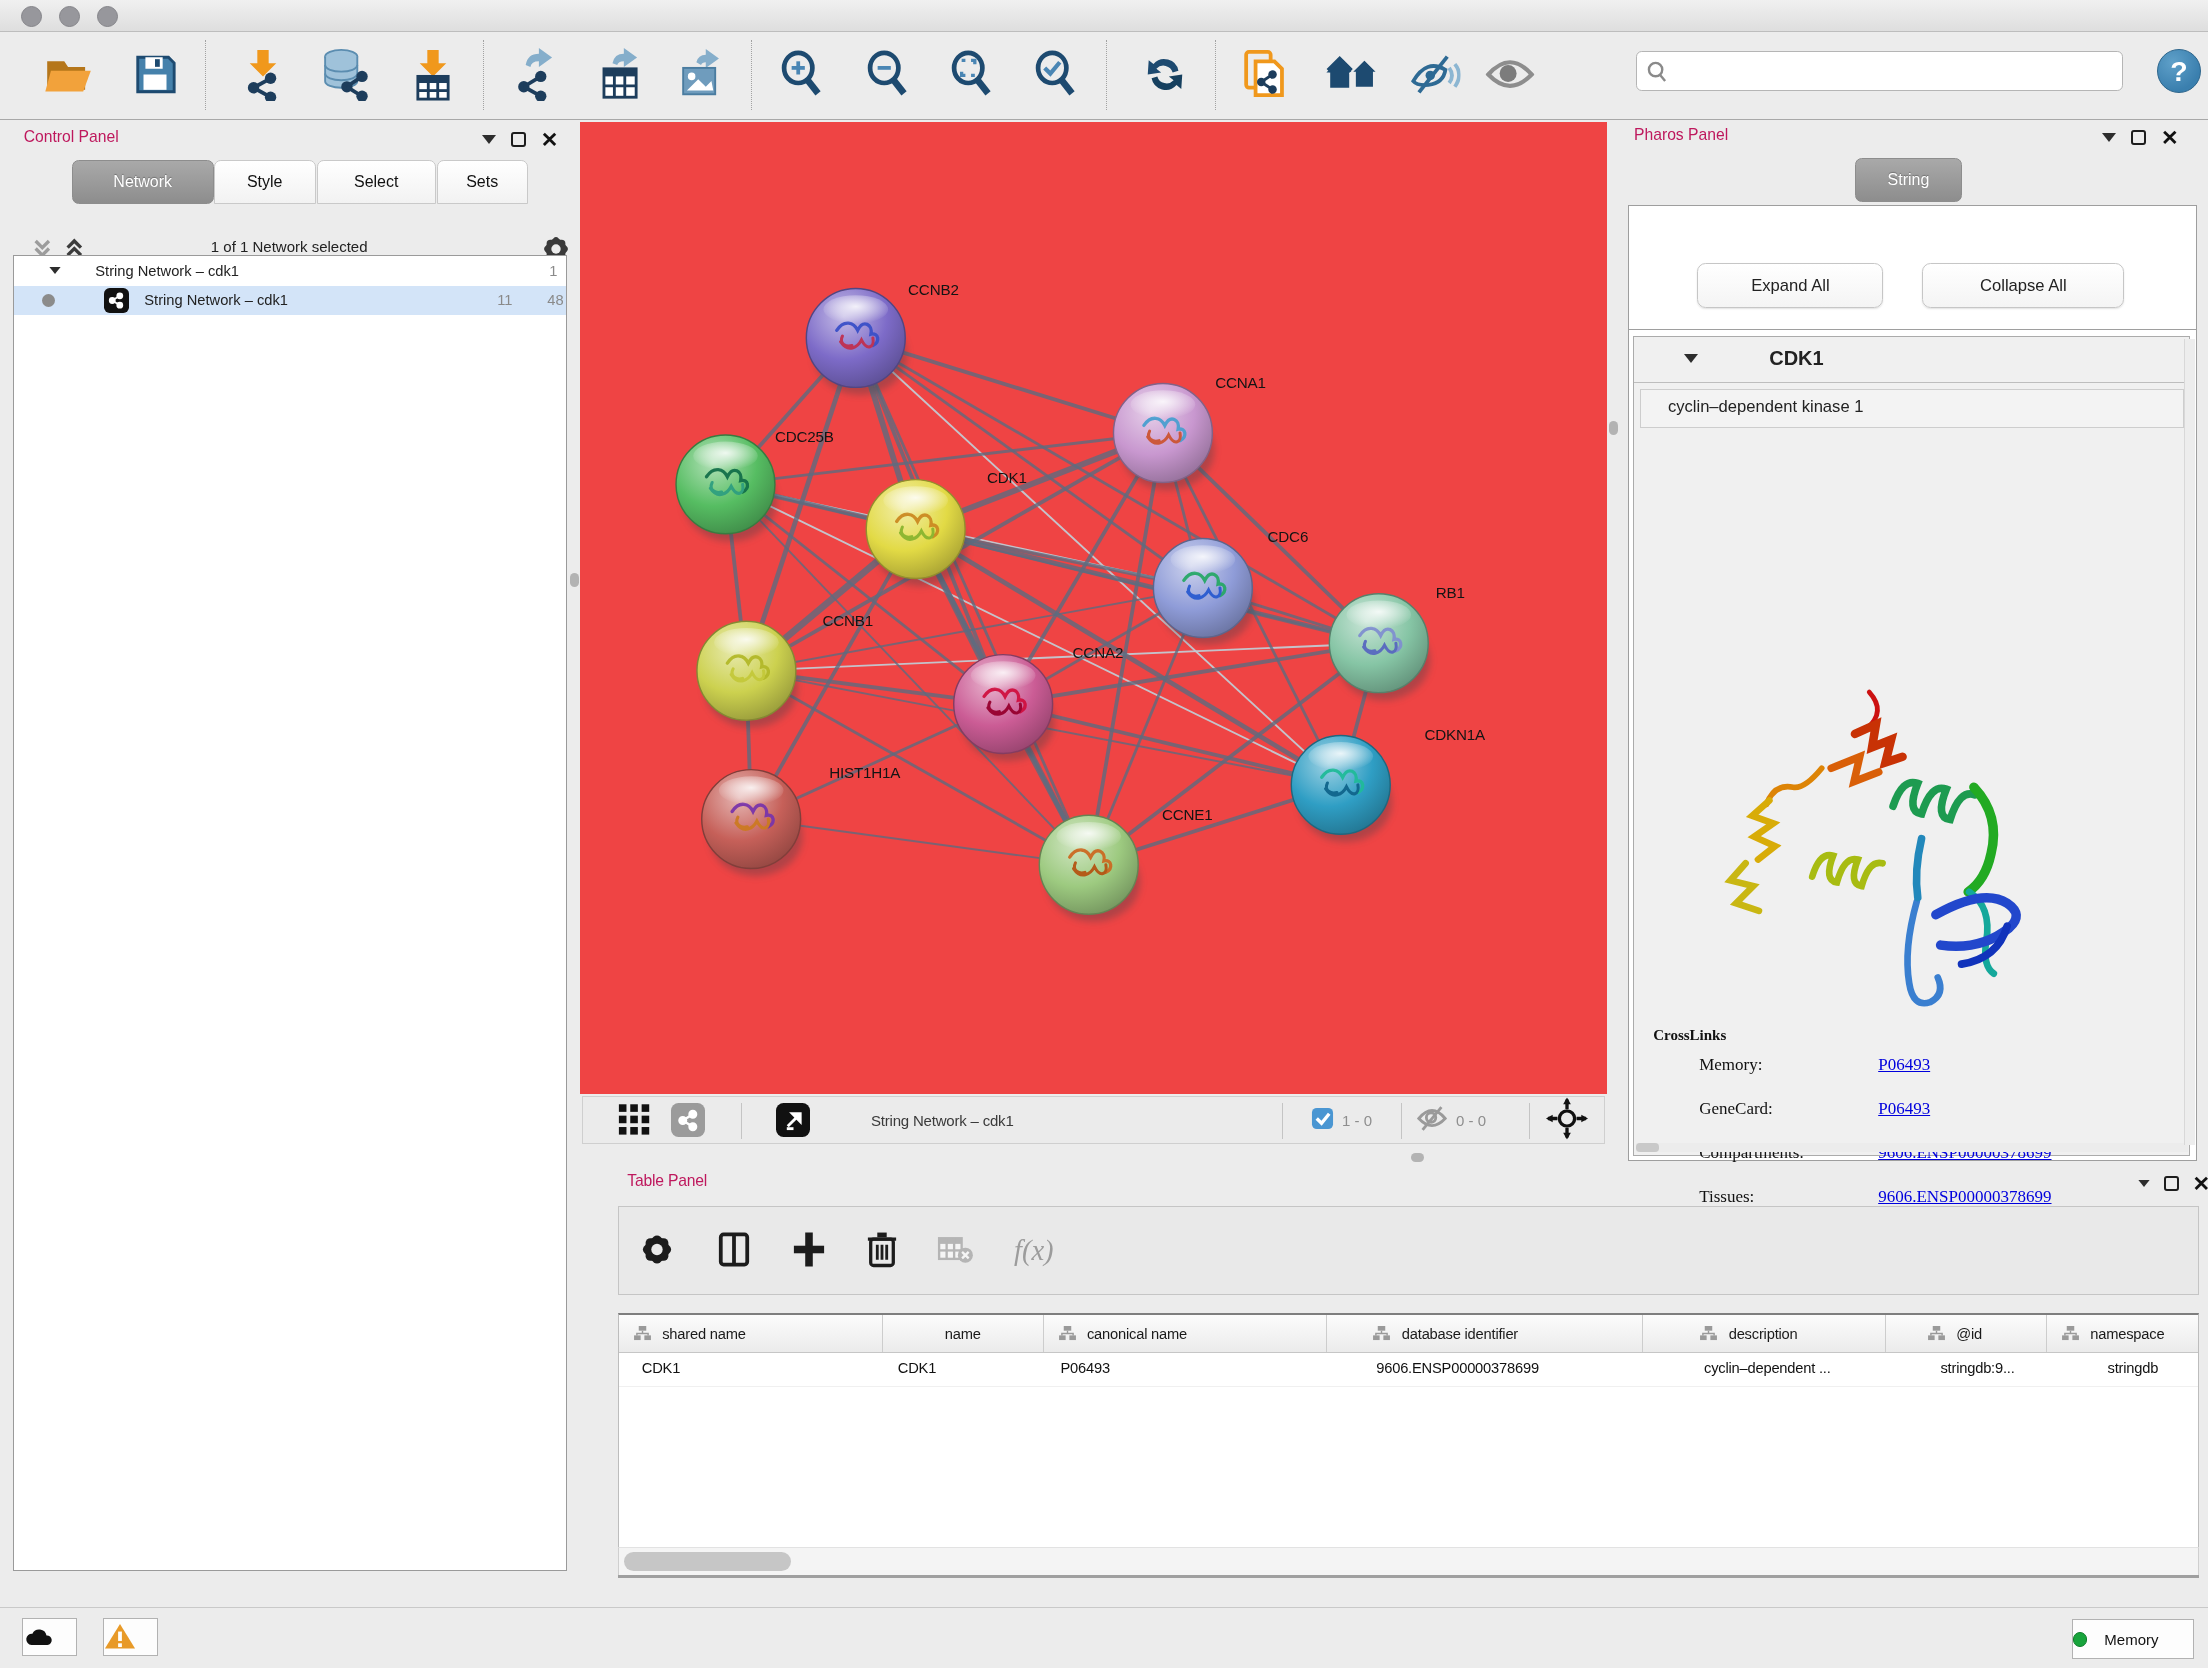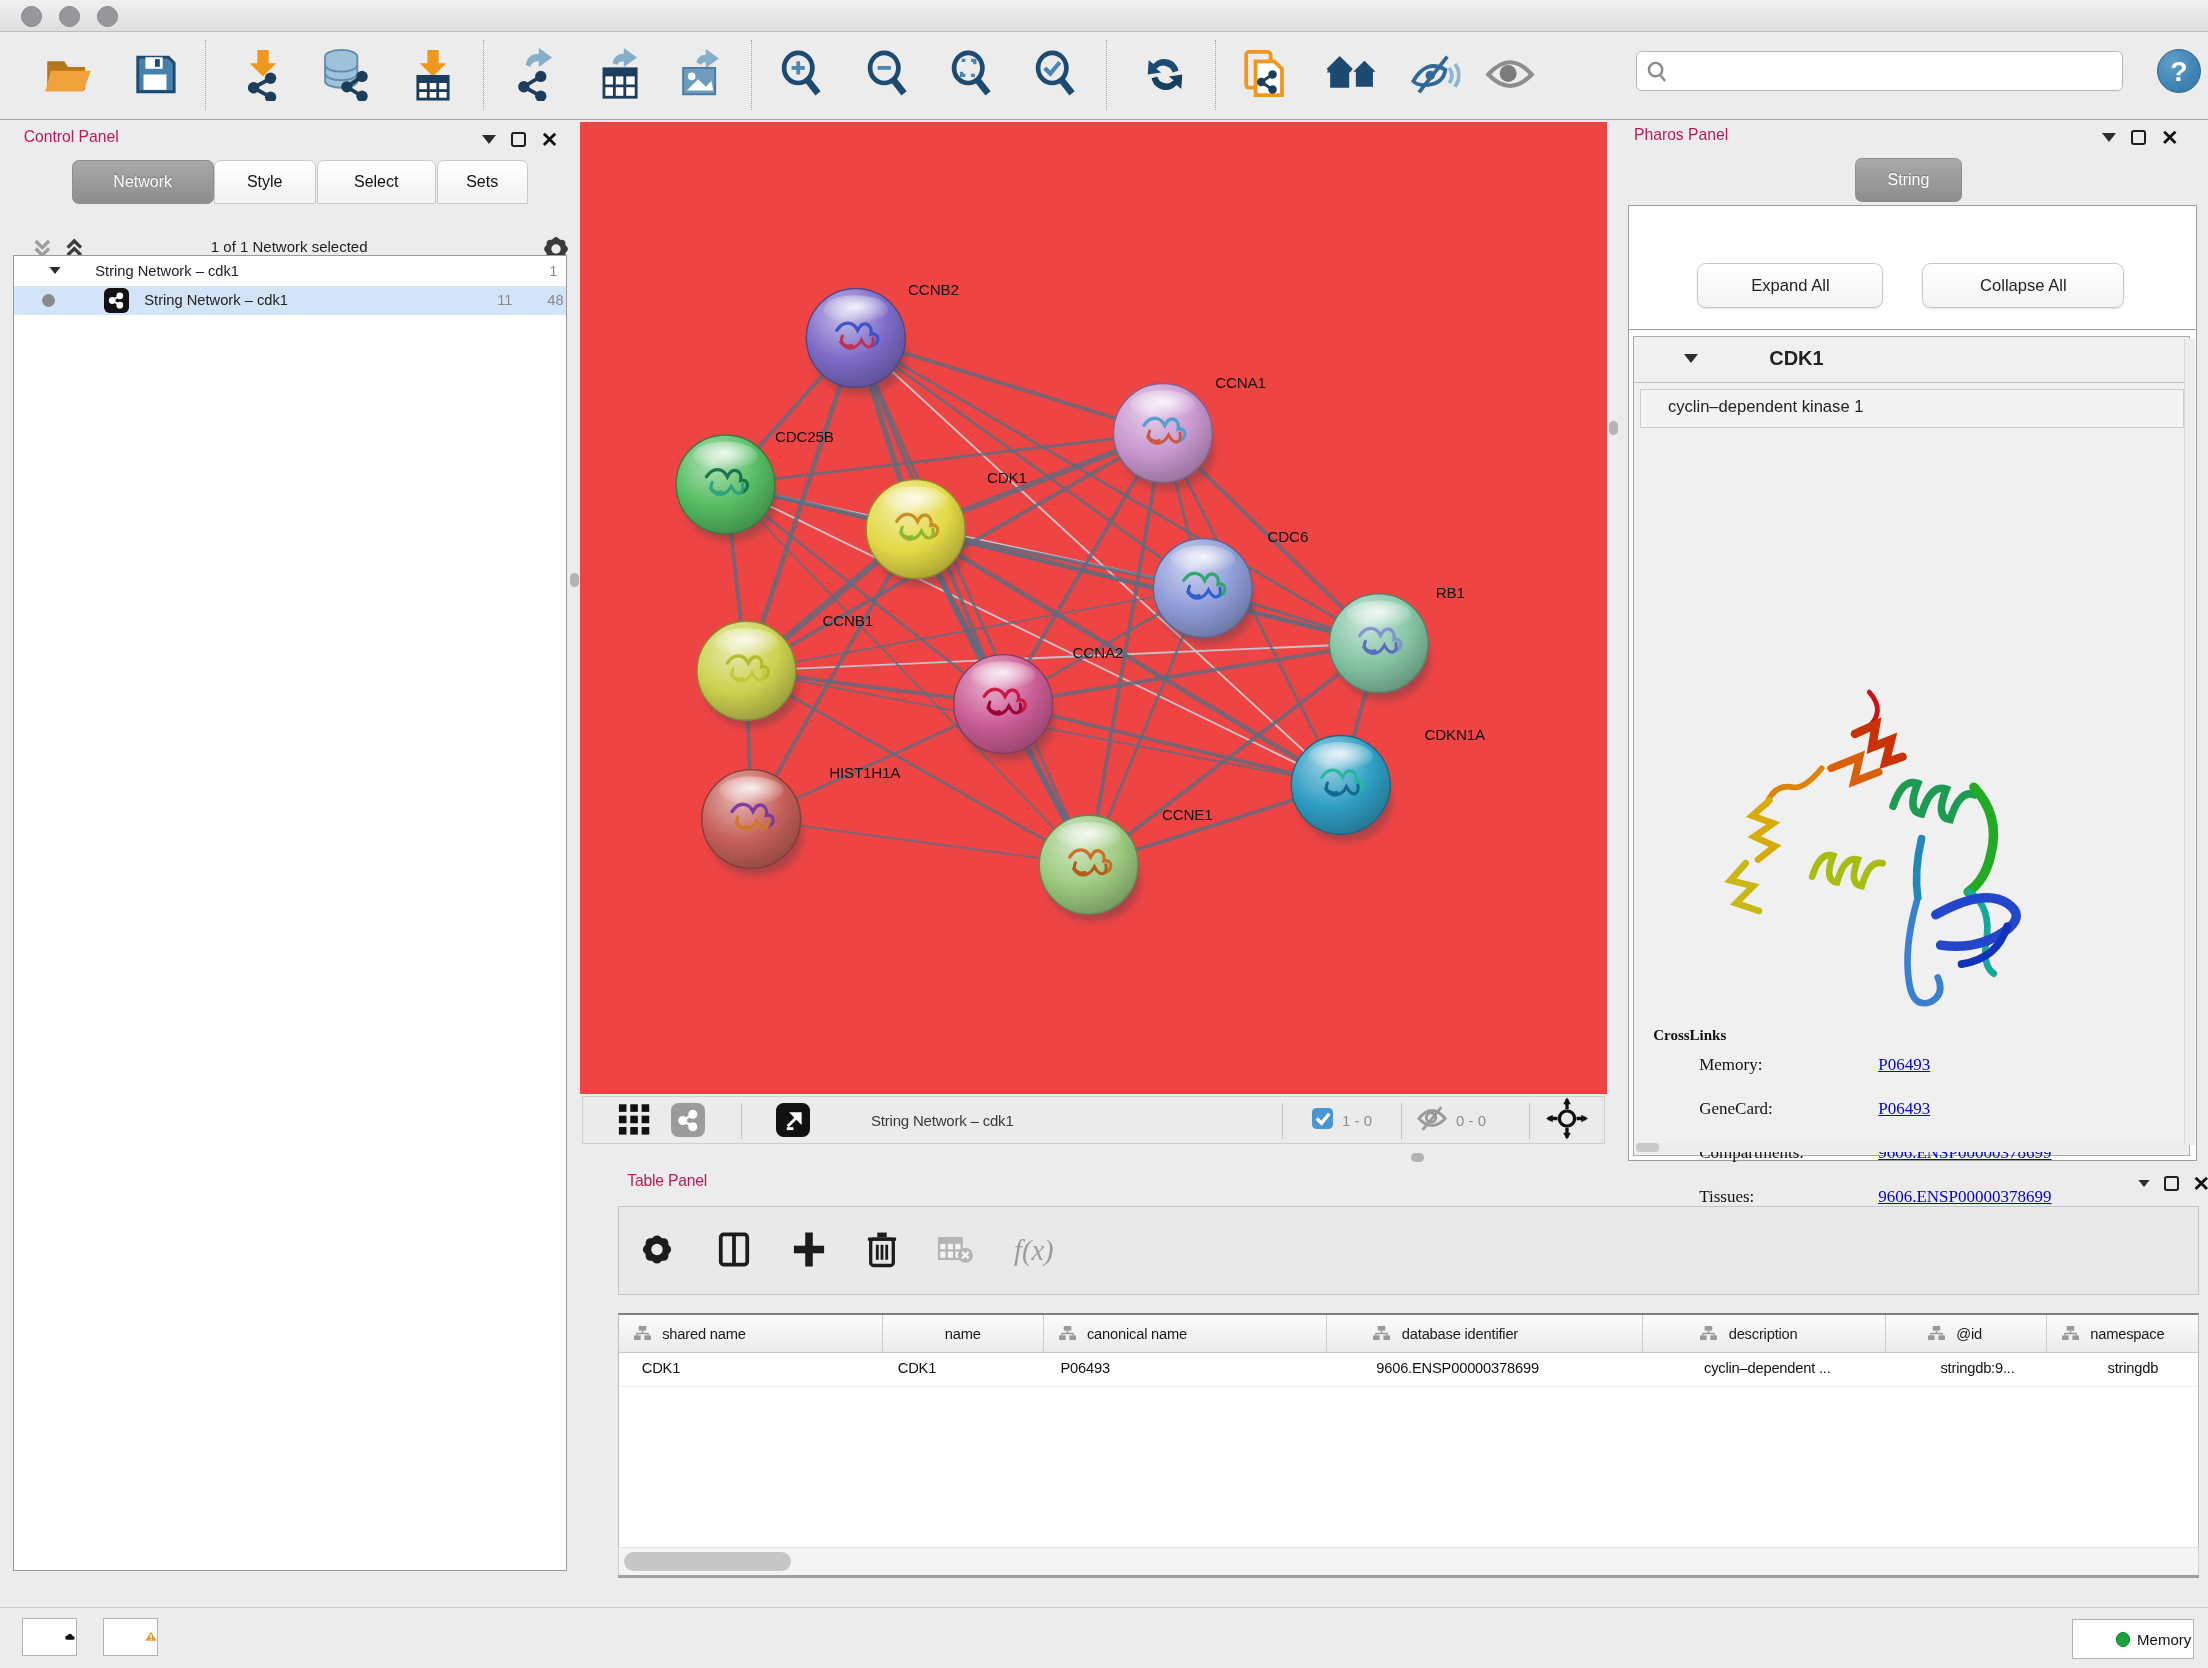--- a/index.html
+++ b/index.html
@@ -101,21 +101,21 @@
   .td-cell { font-size:14.7px; letter-spacing:-0.2px; color:#111; padding-top:6.7px; overflow:hidden; white-space:nowrap; }
   .tp-hscroll { position:absolute; left:4.8px; top:379px; width:1581px; height:28.5px; background:#f4f4f4; border:1px solid #cfcfcf; border-top:1px solid #e2e2e2; }
   .tp-hscroll .thumb { position:absolute; left:5.7px; top:3.8px; width:167px; height:19px; background:#c6c6c6; border-radius:9.5px; }
   .tp-bottomline { position:absolute; left:4.8px; top:407px; width:1581px; height:2.9px; background:#9f9f9f; }
   .tbl-tabs { position:absolute; left:521px; top:388px; display:flex; }
   .tbl-tabs .tab { height:38px; border-radius:6.7px 6.7px 6.7px 6.7px; font-size:16px; }
   .tbl-tabs .tab:not(.active){ border-radius:1.9px; }
 
   
   .status-bar { position:absolute; left:0; top:1607px; width:2208px; height:61px; background:#ececec; border-top:1px solid #c9c9c9; }
-  .sb-btn { position:absolute; top:9.5px; height:38px; background:#fdfdfd; border:1.9px solid #b2b2b2; display:flex; align-items:center; justify-content:center; gap:7px;padding-left:41px; }
+  .sb-btn { position:absolute; top:9.5px; height:38px; background:#fdfdfd; border:1.9px solid #b2b2b2; display:flex; align-items:center; gap:17px; }
   .mem-label { font-size:15px; color:#111; }
   .green-dot { width:14.3px; height:14.3px; border-radius:50%; background:#18a43c; border:1px solid #0e7d2a; }
 
   .split-dot { position:absolute; background:#b3b3b3; border-radius:4.8px; }
 
   .chev { stroke:#9c9c9c; stroke-width:3.5; fill:none; }
   .chev.dark { stroke:#3c3c3c; }
 </style>
 </head>
 <body>

